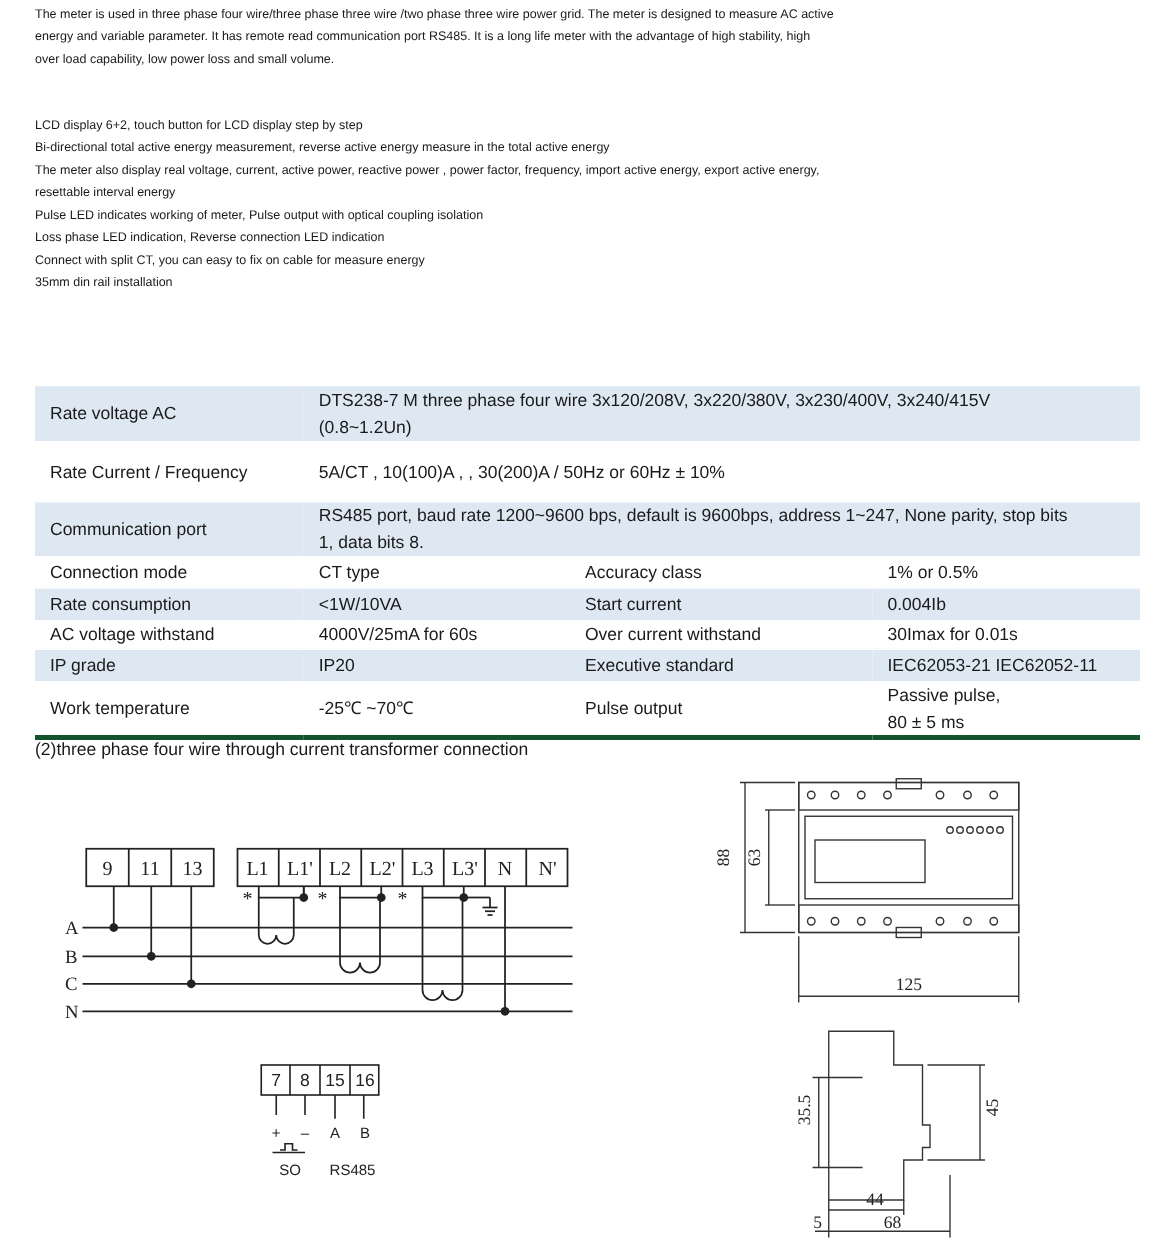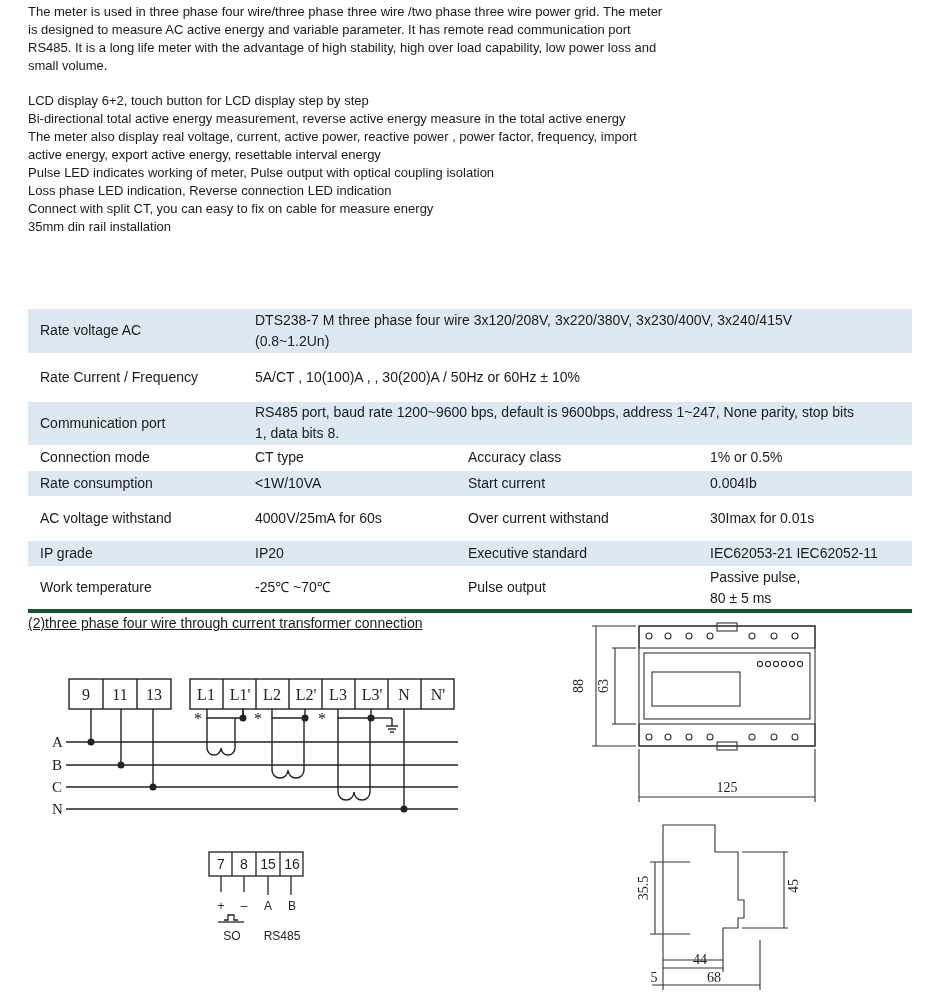--- a/index.html
+++ b/index.html
@@ -1,27 +1,27 @@
 <!DOCTYPE html>
 <html><head>
 <meta charset="utf-8">
 <style>
   html,body{margin:0;padding:0;background:#fff;}
   body{width:940px;height:1004px;position:relative;overflow:hidden;font-family:"Liberation Sans",sans-serif;color:#1a1a1a;}
-  .para{position:absolute;left:28px;font-size:13px;line-height:18px;}
+  .para{position:absolute;left:28px;font-size:10px;line-height:18px;}
   .para p{margin:0;}
   #intro{top:3px;width:640px;}
   #features{top:92px;width:640px;}
   table.spec{position:absolute;left:28px;top:309px;width:884px;border-collapse:collapse;font-size:14px;}
   table.spec td{padding:0 12px;vertical-align:middle;line-height:21px;}
   table.spec tr.shaded td{background:#dde8f3;}
   table.spec tr{border-bottom:1px solid #fff;}
   table.spec tr.gap td{height:8px;padding:0;background:#fff;}
   .c1{width:191px;} .c2{width:189px;} .c3{width:218px;}
-  .caption{position:absolute;left:28px;top:615px;font-size:14px;text-decoration:underline;}
+  .caption{position:absolute;left:28px;top:591px;font-size:14px;}
   svg{position:absolute;overflow:visible;}
   svg text{font-family:"Liberation Serif",serif;}
   .sans text{font-family:"Liberation Sans",sans-serif;}
 </style>
 </head>
 <body>
 
 <div class="para" id="intro">
     <p>The meter is used in three phase four wire/three phase three wire /two phase three wire power grid. The meter is designed to measure AC active energy and variable parameter. It has remote read communication port RS485. It is a long life meter with the advantage of high stability, high over load capability, low power loss and small volume.</p>
   </div>
@@ -67,21 +67,21 @@
     <td class="c2">CT type</td>
     <td class="c3">Accuracy class</td>
     <td>1% or 0.5%</td>
   </tr>
   <tr class="shaded" style="height:26px">
     <td class="c1">Rate consumption</td>
     <td class="c2">&lt;1W/10VA</td>
     <td class="c3">Start current</td>
     <td>0.004Ib</td>
   </tr>
-  <tr style="height:44px">
+  <tr style="height:23px">
     <td class="c1">AC voltage withstand</td>
     <td class="c2">4000V/25mA for 60s</td>
     <td class="c3">Over current withstand</td>
     <td>30Imax for 0.01s</td>
   </tr>
   <tr class="shaded" style="height:26px">
     <td class="c1">IP grade</td>
     <td class="c2">IP20</td>
     <td class="c3">Executive standard</td>
     <td>IEC62053-21 IEC62052-11</td>

